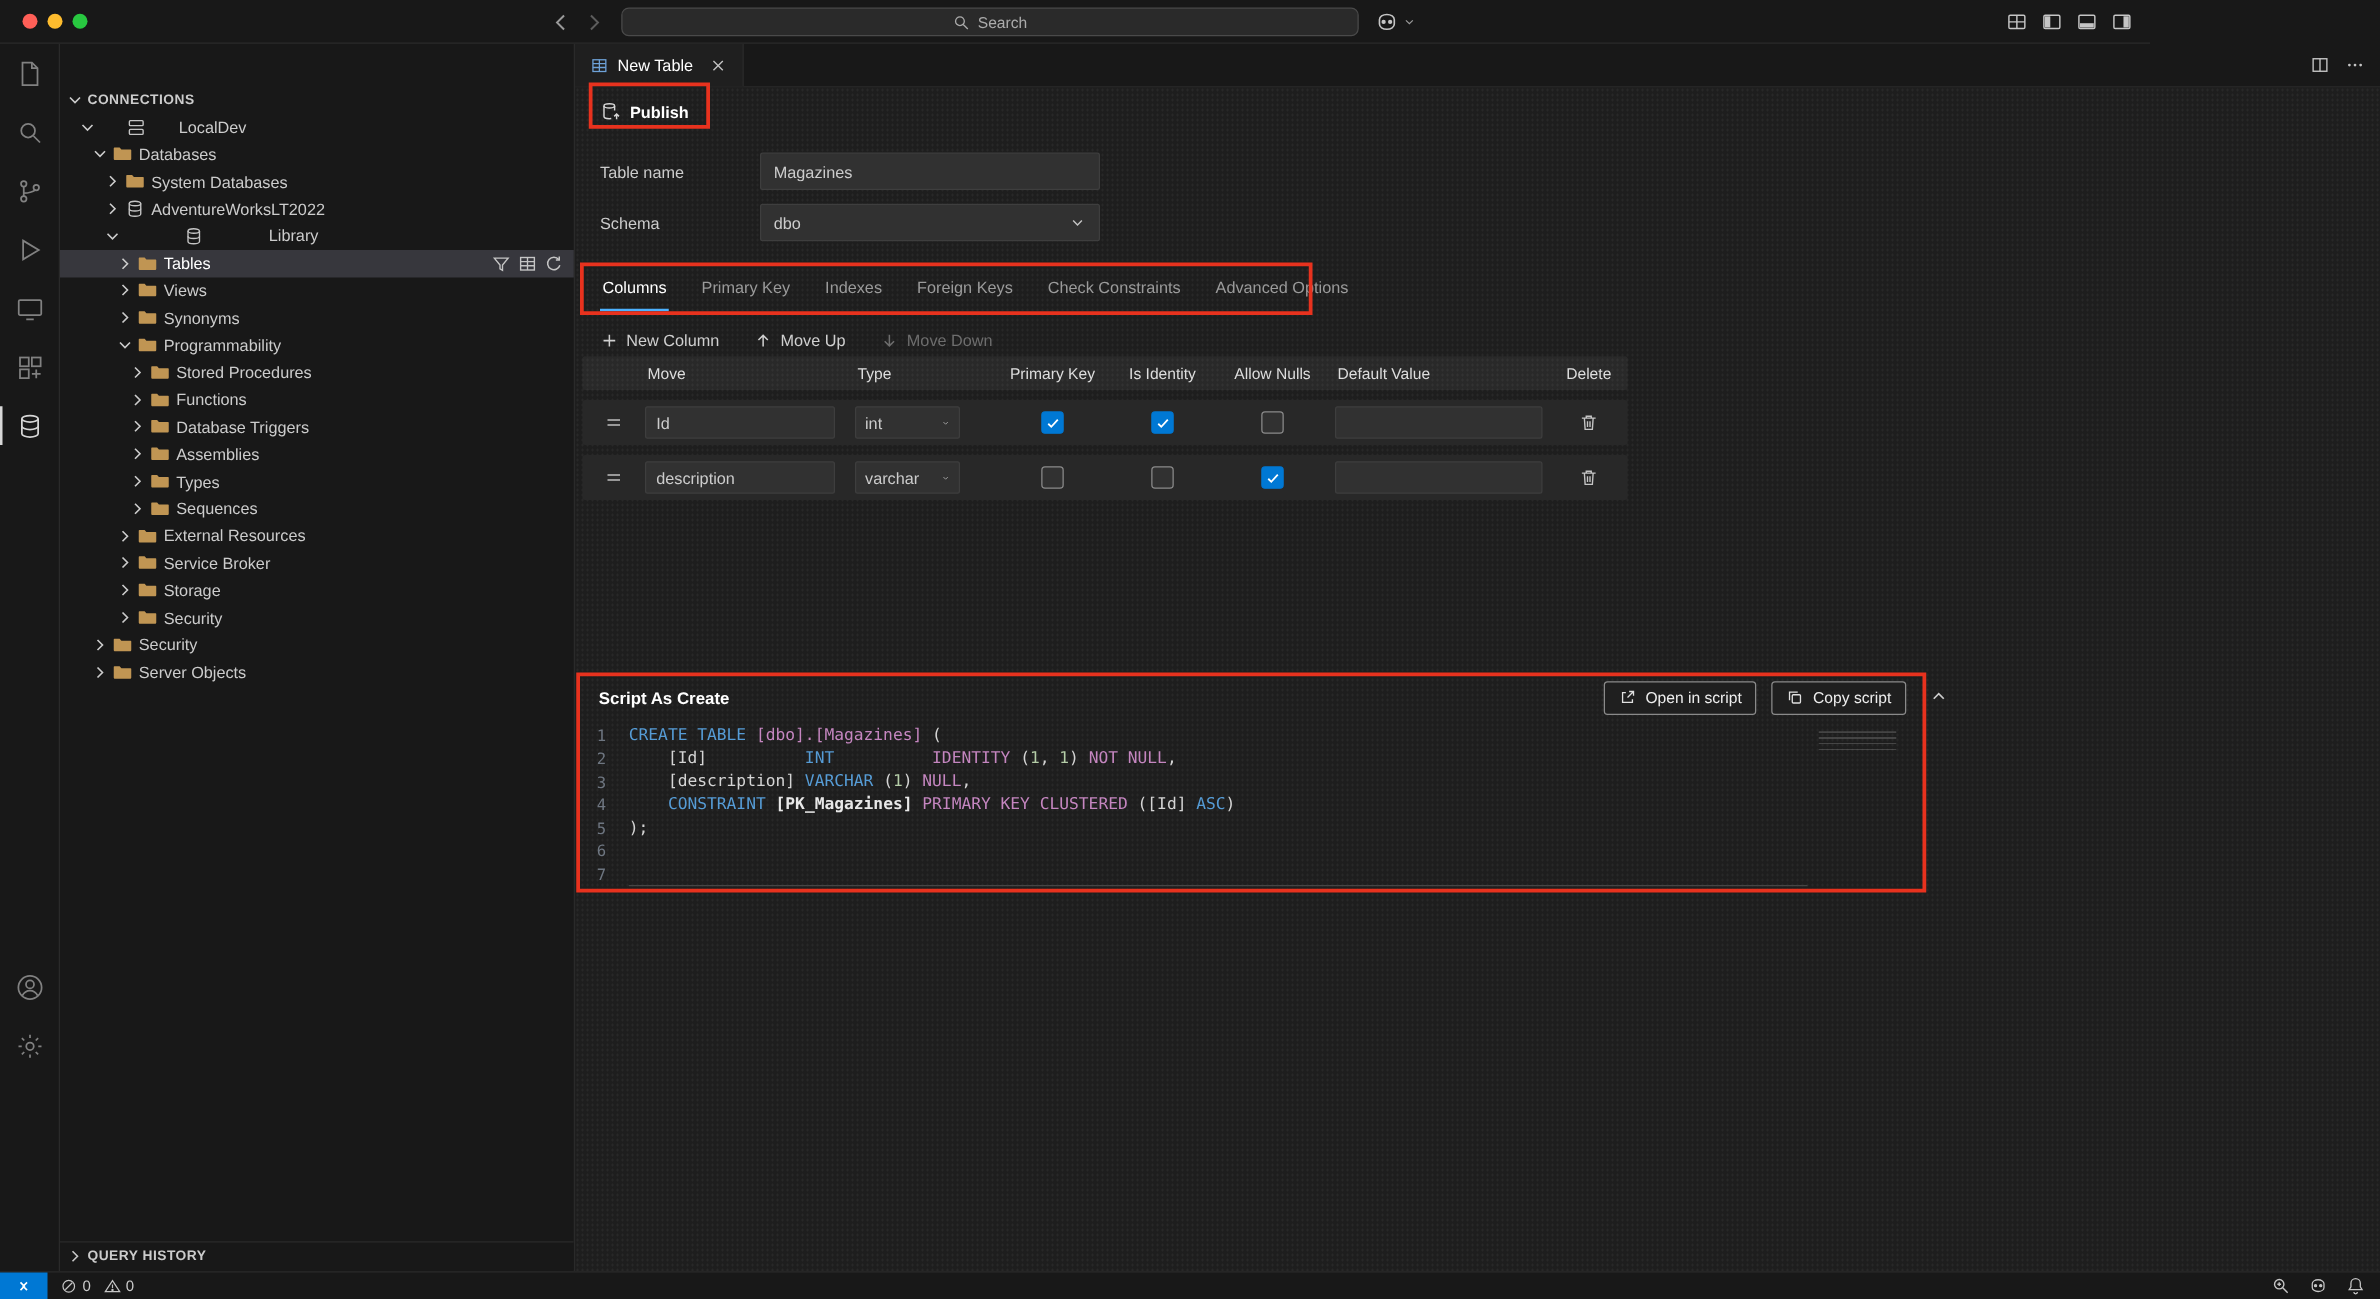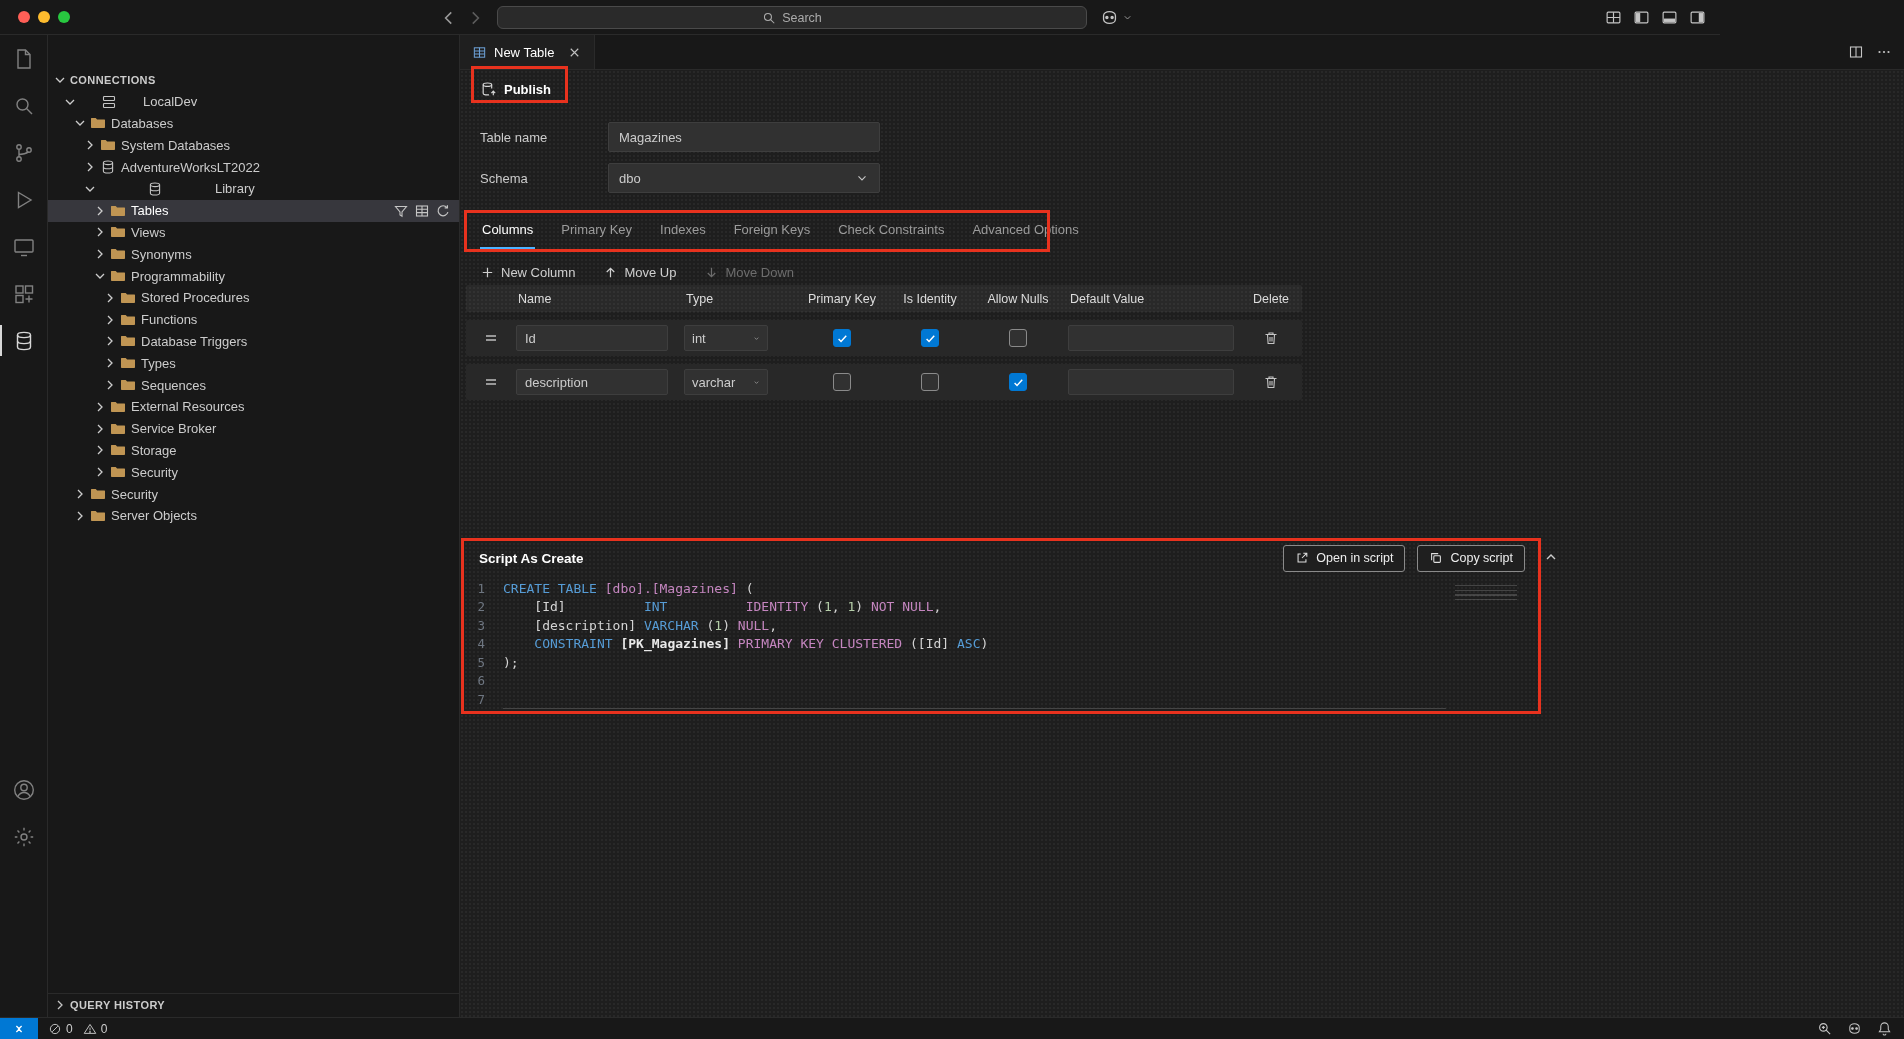--- a/index.html
+++ b/index.html
@@ -513,20 +513,33 @@
         <span class="ic chev">
           <svg viewBox="0 0 16 16">
             <path fill="none" stroke="currentColor" stroke-width="1.3" d="M6 4l4 4-4 4"></path>
           </svg>
         </span>
         <span class="ic nicon">
           <svg viewBox="0 0 16 16">
             <path fill="#C09553" d="M1.5 3h4.2l1.4 1.6h7.4c.3 0 .5.2.5.5V12c0 .6-.4 1-1 1H2c-.6 0-1-.4-1-1V3.5c0-.3.2-.5.5-.5z"></path>
           </svg>
         </span>
+        <span class="tlabel">Assemblies</span>
+      </div>
+      <div class="tree-row" style="padding-left: 54px;">
+        <span class="ic chev">
+          <svg viewBox="0 0 16 16">
+            <path fill="none" stroke="currentColor" stroke-width="1.3" d="M6 4l4 4-4 4"></path>
+          </svg>
+        </span>
+        <span class="ic nicon">
+          <svg viewBox="0 0 16 16">
+            <path fill="#C09553" d="M1.5 3h4.2l1.4 1.6h7.4c.3 0 .5.2.5.5V12c0 .6-.4 1-1 1H2c-.6 0-1-.4-1-1V3.5c0-.3.2-.5.5-.5z"></path>
+          </svg>
+        </span>
         <span class="tlabel">Types</span>
       </div>
       <div class="tree-row" style="padding-left: 54px;">
         <span class="ic chev">
           <svg viewBox="0 0 16 16">
             <path fill="none" stroke="currentColor" stroke-width="1.3" d="M6 4l4 4-4 4"></path>
           </svg>
         </span>
         <span class="ic nicon">
           <svg viewBox="0 0 16 16">
@@ -729,21 +742,21 @@
               </g>
             </svg>
           </span>
         <span>Move Down</span>
       </div>
     </div>
 
     <div class="grid">
       <div class="grid-header">
           <div class="gh"></div>
-          <div class="gh">Name</div>
+          <div class="gh">Move</div>
           <div class="gh">Type</div>
           <div class="gh center">Primary Key</div>
           <div class="gh center">Is Identity</div>
           <div class="gh center">Allow Nulls</div>
           <div class="gh">Default Value</div>
           <div class="gh center">Delete</div>
         </div>
       <div>
           <div class="grid-row">
             <div class="cell center">

